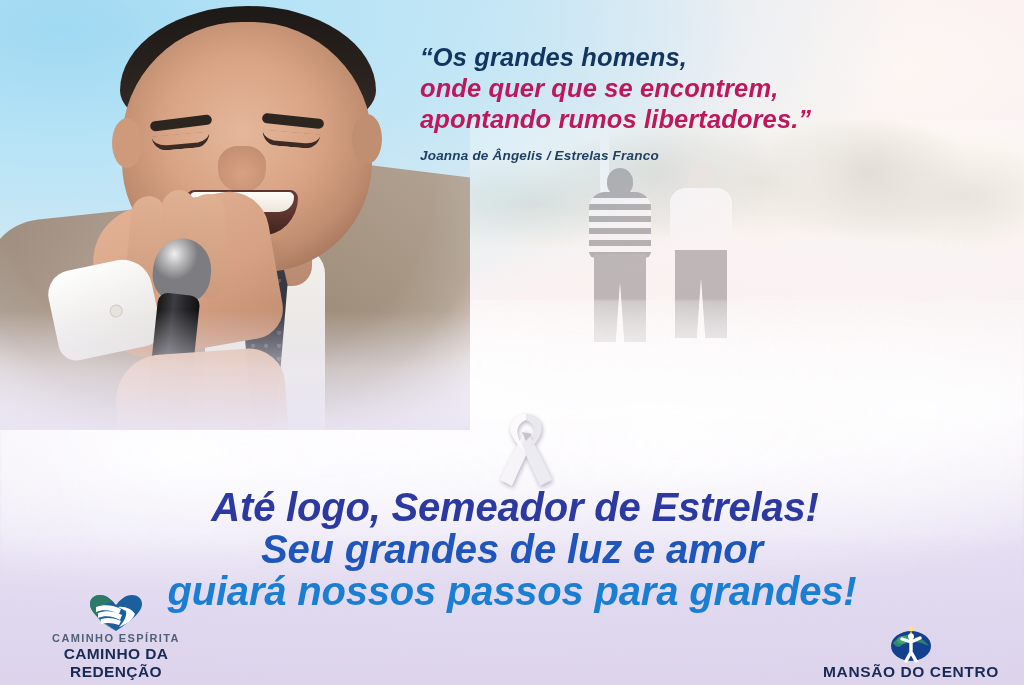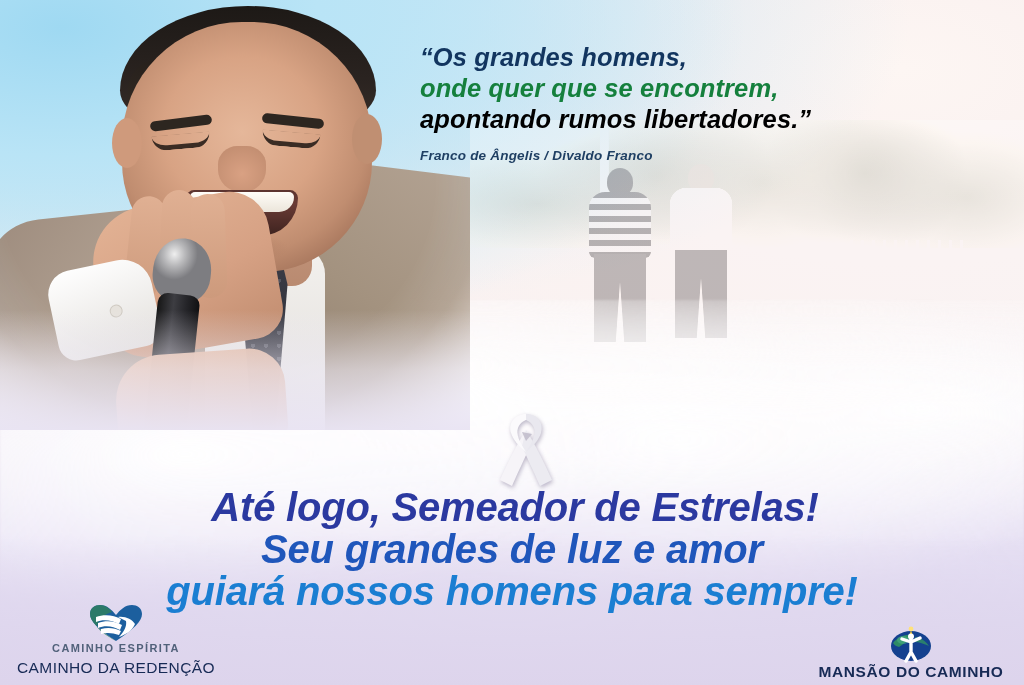--- a/index.html
+++ b/index.html
@@ -244,22 +244,22 @@
   
   .logo { position:absolute; bottom: 4px; text-align:center; }
   .logo-left { left: 16px; width: 200px; }
   .logo-right { right: 8px; width: 210px; }
   .logo-mark { height: 40px; display:flex; align-items:flex-end; justify-content:center; }
   .logo-l1 {
     font-size: 11px; font-weight: bold; color:#51617a; letter-spacing: 1.4px;
     line-height: 13px;
   }
   .logo-l2 {
-    font-size: 15.5px; font-weight: normal; color:#172a55; letter-spacing: .4px;
-    line-height: 26px;
+    font-size: 15.5px; font-weight: bold; color:#172a55; letter-spacing: .4px;
+    line-height: 18px;
   }
   .logo-r1 {
     font-size: 15.5px; font-weight: bold; color:#172a55; letter-spacing: .6px;
     line-height: 18px;
   }
 </style>
 </head>
 <body>
 
 <div id="poster">
@@ -317,39 +317,39 @@
         <div class="mic-head"></div>
         <div class="mic-body"></div>
       </div>
       <div class="hand2"></div>
     </div>
     <div class="pt-fade"></div>
   </div>
 
   <div class="quote-block">
     <div class="quote-line" style="color: rgb(18, 53, 95);">“Os grandes homens,</div>
-    <div class="quote-line" style="color: #15803d;">onde quer que se encontrem,</div>
-    <div class="quote-line" style="color: #000000;">apontando rumos libertadores.”</div>
-    <div class="quote-author">Franco de Ângelis / Divaldo Franco</div>
+    <div class="quote-line" style="color: #be185d;">onde quer que se encontrem,</div>
+    <div class="quote-line" style="color: #be185d;">apontando rumos libertadores.”</div>
+    <div class="quote-author">Joanna de Ângelis / Estrelas Franco</div>
   </div>
 
   <div class="ribbon">
     <svg width="80" height="78" viewBox="0 0 80 78" aria-hidden="true">
       <path d="M40 20 C31 34 20 56 14 70 L26 76 C32 62 40 46 44 36 Z" fill="#f6f4f8"></path>
       <path d="M40 20 C49 34 60 56 66 70 L54 76 C48 62 40 46 36 36 Z" fill="#ecebf1"></path>
       <path d="M40 4 C28 4 22 14 25 23 C27 30 33 36 40 42 C33 31 30 24 32 18 C34 12 40 10 40 10 Z" fill="#fbfafc"></path>
       <path d="M40 4 C52 4 58 14 55 23 C53 30 47 36 40 42 C47 31 50 24 48 18 C46 12 40 10 40 10 Z" fill="#e9e8ef"></path>
       <path d="M36 22 L46 24 L40 31 Z" fill="#b9b4c4" opacity=".75"></path>
     </svg>
   </div>
 
   <div class="headline">
     <div class="hl hl-1" style="color: rgb(43, 57, 160);">Até logo, Semeador de Estrelas!</div>
     <div class="hl hl-2" style="color: rgb(31, 86, 187);">Seu grandes de luz e amor</div>
-    <div class="hl hl-3" style="color: rgb(26, 126, 210);">guiará nossos homens para sempre!</div>
+    <div class="hl hl-3" style="color: rgb(26, 126, 210);">guiará nossos passos para grandes!</div>
   </div>
 
   <div class="logo logo-left">
     <div class="logo-mark">
       <svg width="56" height="38" viewBox="0 0 56 38" aria-hidden="true">
         <path d="M28 37 C10 25 2 17 2 10 C2 4 7 1 12 1 C19 1 24 6 28 11 C32 6 37 1 44 1 C49 1 54 4 54 10 C54 17 46 25 28 37 Z" fill="#1c5f9e"></path>
         <path d="M28 37 C10 25 2 17 2 10 C2 4 7 1 12 1 C17 1 21 4 24 8 C16 10 10 16 9 23 C12 27 19 32 28 37 Z" fill="#2f7f5e" opacity=".85"></path>
         <path d="M8 13 C16 10 26 11 33 15 L31 20 C24 16 15 15 8 18 Z" fill="#ffffff"></path>
         <path d="M10 19 C18 16 27 17 34 21 L32 26 C25 22 17 21 10 24 Z" fill="#ffffff"></path>
         <path d="M13 25 C20 23 27 24 33 27 L31 31 C25 29 19 28 13 30 Z" fill="#ffffff"></path>
@@ -366,16 +366,16 @@
         <ellipse cx="26" cy="23" rx="20" ry="15" fill="#14418f"></ellipse>
         <path d="M8 20 C13 14 20 11 27 12 C23 17 19 21 14 24 C11 23 9 22 8 20 Z" fill="#2f8f64" opacity=".95"></path>
         <path d="M30 14 C36 15 41 18 44 23 C39 21 34 19 30 19 Z" fill="#2f8f64" opacity=".8"></path>
         <ellipse cx="18" cy="17" rx="6" ry="4" fill="#4fb487" opacity=".55"></ellipse>
         <path d="M26 8 C24 11 24 14 26 16 C28 14 28 11 26 8 Z" fill="#f3c63a"></path>
         <circle cx="26" cy="6" r="2.4" fill="#ffe27a"></circle>
         <circle cx="26" cy="13.5" r="3" fill="#ffffff"></circle>
         <path d="M26 16 L26 30 M26 19 L17 16 M26 19 L35 15 M26 29 L21 38 M26 29 L31 38" stroke="#ffffff" stroke-width="3.4" stroke-linecap="round" fill="none"></path>
       </svg>
     </div>
-    <div class="logo-r1" style="color: rgb(23, 42, 85);">MANSÃO DO CAMINHO</div>
+    <div class="logo-r1" style="color: rgb(23, 42, 85);">MANSÃO DO CENTRO</div>
   </div>
 
 </div>
 
 </body></html>

